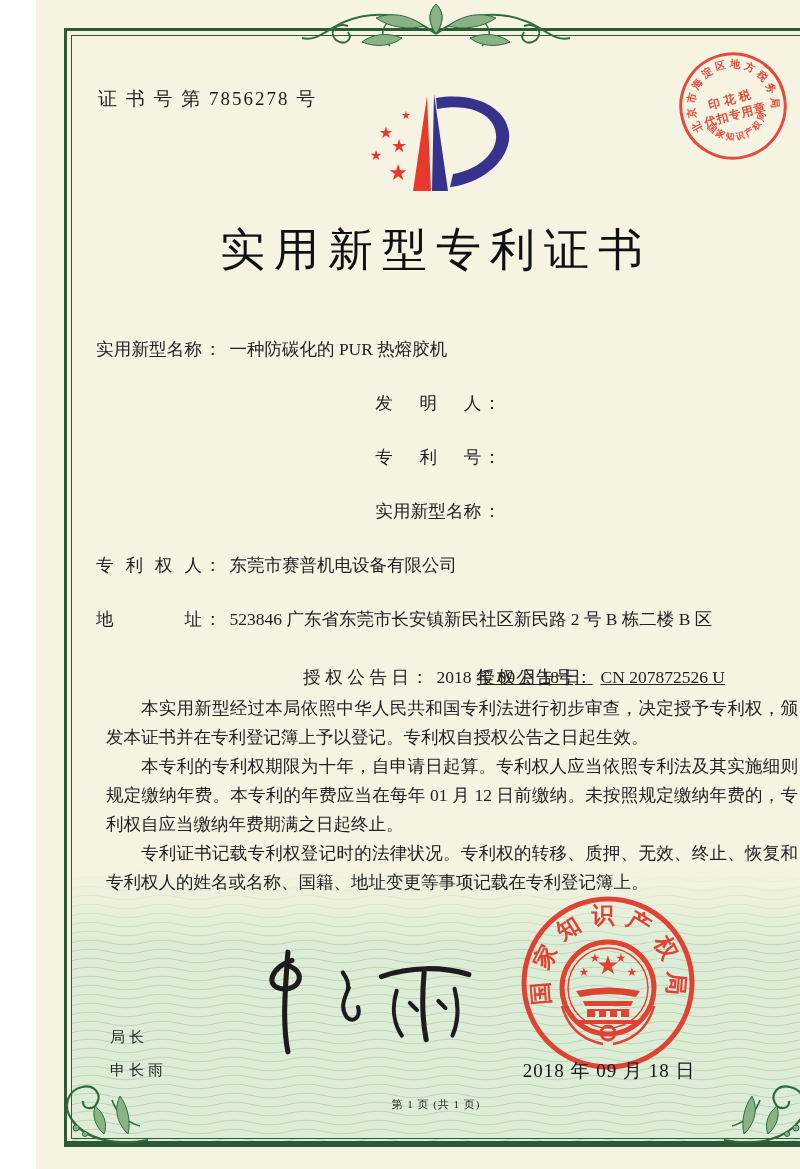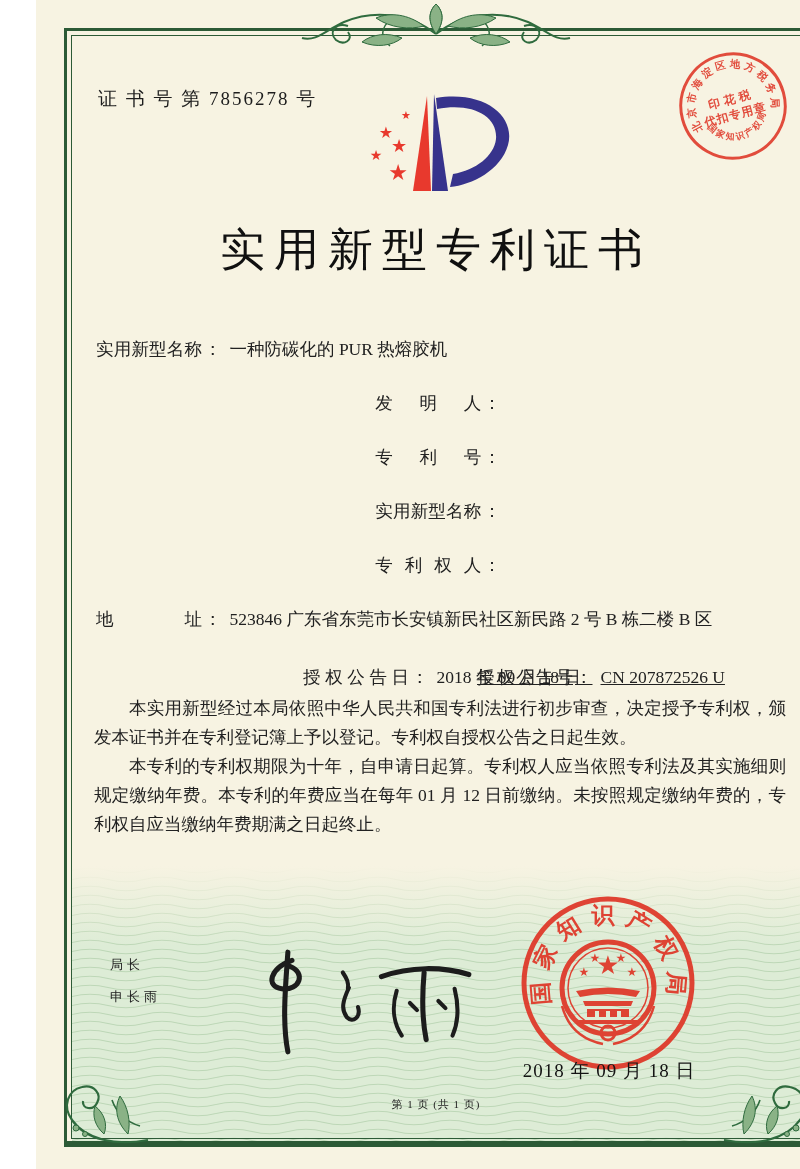--- a/index.html
+++ b/index.html
@@ -35,25 +35,25 @@
   .fields{position:absolute; left:60px; top:336px; width:692px; font-size:17.5px; z-index:4;}
   .frow{display:flex; align-items:flex-start; min-height:54px; line-height:27px;justify-content:center;}
   .frow-addr{min-height:58px;}
   .flabel{display:inline-block; width:106px; text-align:justify; text-align-last:justify; white-space:nowrap;}
   .fcolon{padding:0 8px 0 2px;}
   .fvalue{flex:1;}
   .frow-grant{position:relative; min-height:54px;}
   .grant-right{position:absolute; left:381px; top:0; display:flex;text-decoration:underline;}
   .grant-right .flabel{width:96px;}
   
-  .body-text{position:absolute; left:58px; top:694px; width:692px;
+  .body-text{position:absolute; left:70px; top:694px; width:692px;
     font-size:17.5px; line-height:29px; text-align:justify; z-index:4;}
   .body-text p{margin:0; text-indent:2em;}
   
-  .signer{position:absolute; left:74px; top:956px; font-size:13px; letter-spacing:4px; z-index:4;}
+  .signer{position:absolute; left:74px; top:1028px; font-size:15px; letter-spacing:4px; z-index:4;}
   .signer div{margin-bottom:14px;}
   .sig{position:absolute; left:190px; top:942px; width:260px; height:122px; z-index:4;}
   .seal{position:absolute; left:477px; top:888px; width:190px; height:190px; z-index:4; opacity:.92;}
   .seal-date{position:absolute; left:467px; top:1058px; width:212px; text-align:center;
     font-size:19px; letter-spacing:1px; color:#141414; z-index:5;}
   .footer{position:absolute; left:0; top:1097px; width:100%; text-align:center;
     font-size:11px; letter-spacing:1px; color:#1f1f1f; z-index:4;}
   .star{font-family:"DejaVu Sans",sans-serif;}
 </style>
 </head>
@@ -156,20 +156,21 @@
       <span class="flabel">专利号</span>
         <span class="fcolon">：</span>
     </div>
     <div class="frow">
       <span class="flabel">实用新型名称</span>
         <span class="fcolon">：</span>
     </div>
     <div class="frow">
       <span class="flabel">专利权人</span>
         <span class="fcolon">：</span>
+      <span class="fvalue">东莞市赛普机电设备有限公司</span>
     </div>
     <div class="frow frow-addr">
       <span class="flabel">地址</span>
         <span class="fcolon">：</span>
       <span class="fvalue">523846 广东省东莞市长安镇新民社区新民路 2 号 B 栋二楼 B 区</span>
     </div>
     <div class="frow frow-grant">
       <span class="flabel">授权公告日</span>
         <span class="fcolon">：</span>
       <span>2018 年 09 月 18 日</span>
@@ -177,20 +178,21 @@
         <span class="flabel">授权公告号</span>
           <span class="fcolon">：</span>
         <span>CN 207872526 U</span>
       </span>
     </div>
   </div>
 
   <div class="body-text">
     <p>本实用新型经过本局依照中华人民共和国专利法进行初步审查，决定授予专利权，颁发本证书并在专利登记簿上予以登记。专利权自授权公告之日起生效。</p>
     <p>本专利的专利权期限为十年，自申请日起算。专利权人应当依照专利法及其实施细则规定缴纳年费。本专利的年费应当在每年 01 月 12 日前缴纳。未按照规定缴纳年费的，专利权自应当缴纳年费期满之日起终止。</p>
+    <p>专利证书记载专利权登记时的法律状况。专利权的转移、质押、无效、终止、恢复和专利权人的姓名或名称、国籍、地址变更等事项记载在专利登记簿上。</p>
   </div>
 
   <div class="signer">
     <div>局长</div>
     <div>申长雨</div>
   </div>
 
   <svg class="sig" viewBox="0 0 250 120">
     <g fill="none" stroke="#1c1c1c" stroke-width="5" stroke-linecap="round">
       <path d="M58 10 C56 40 52 78 58 108"></path>

